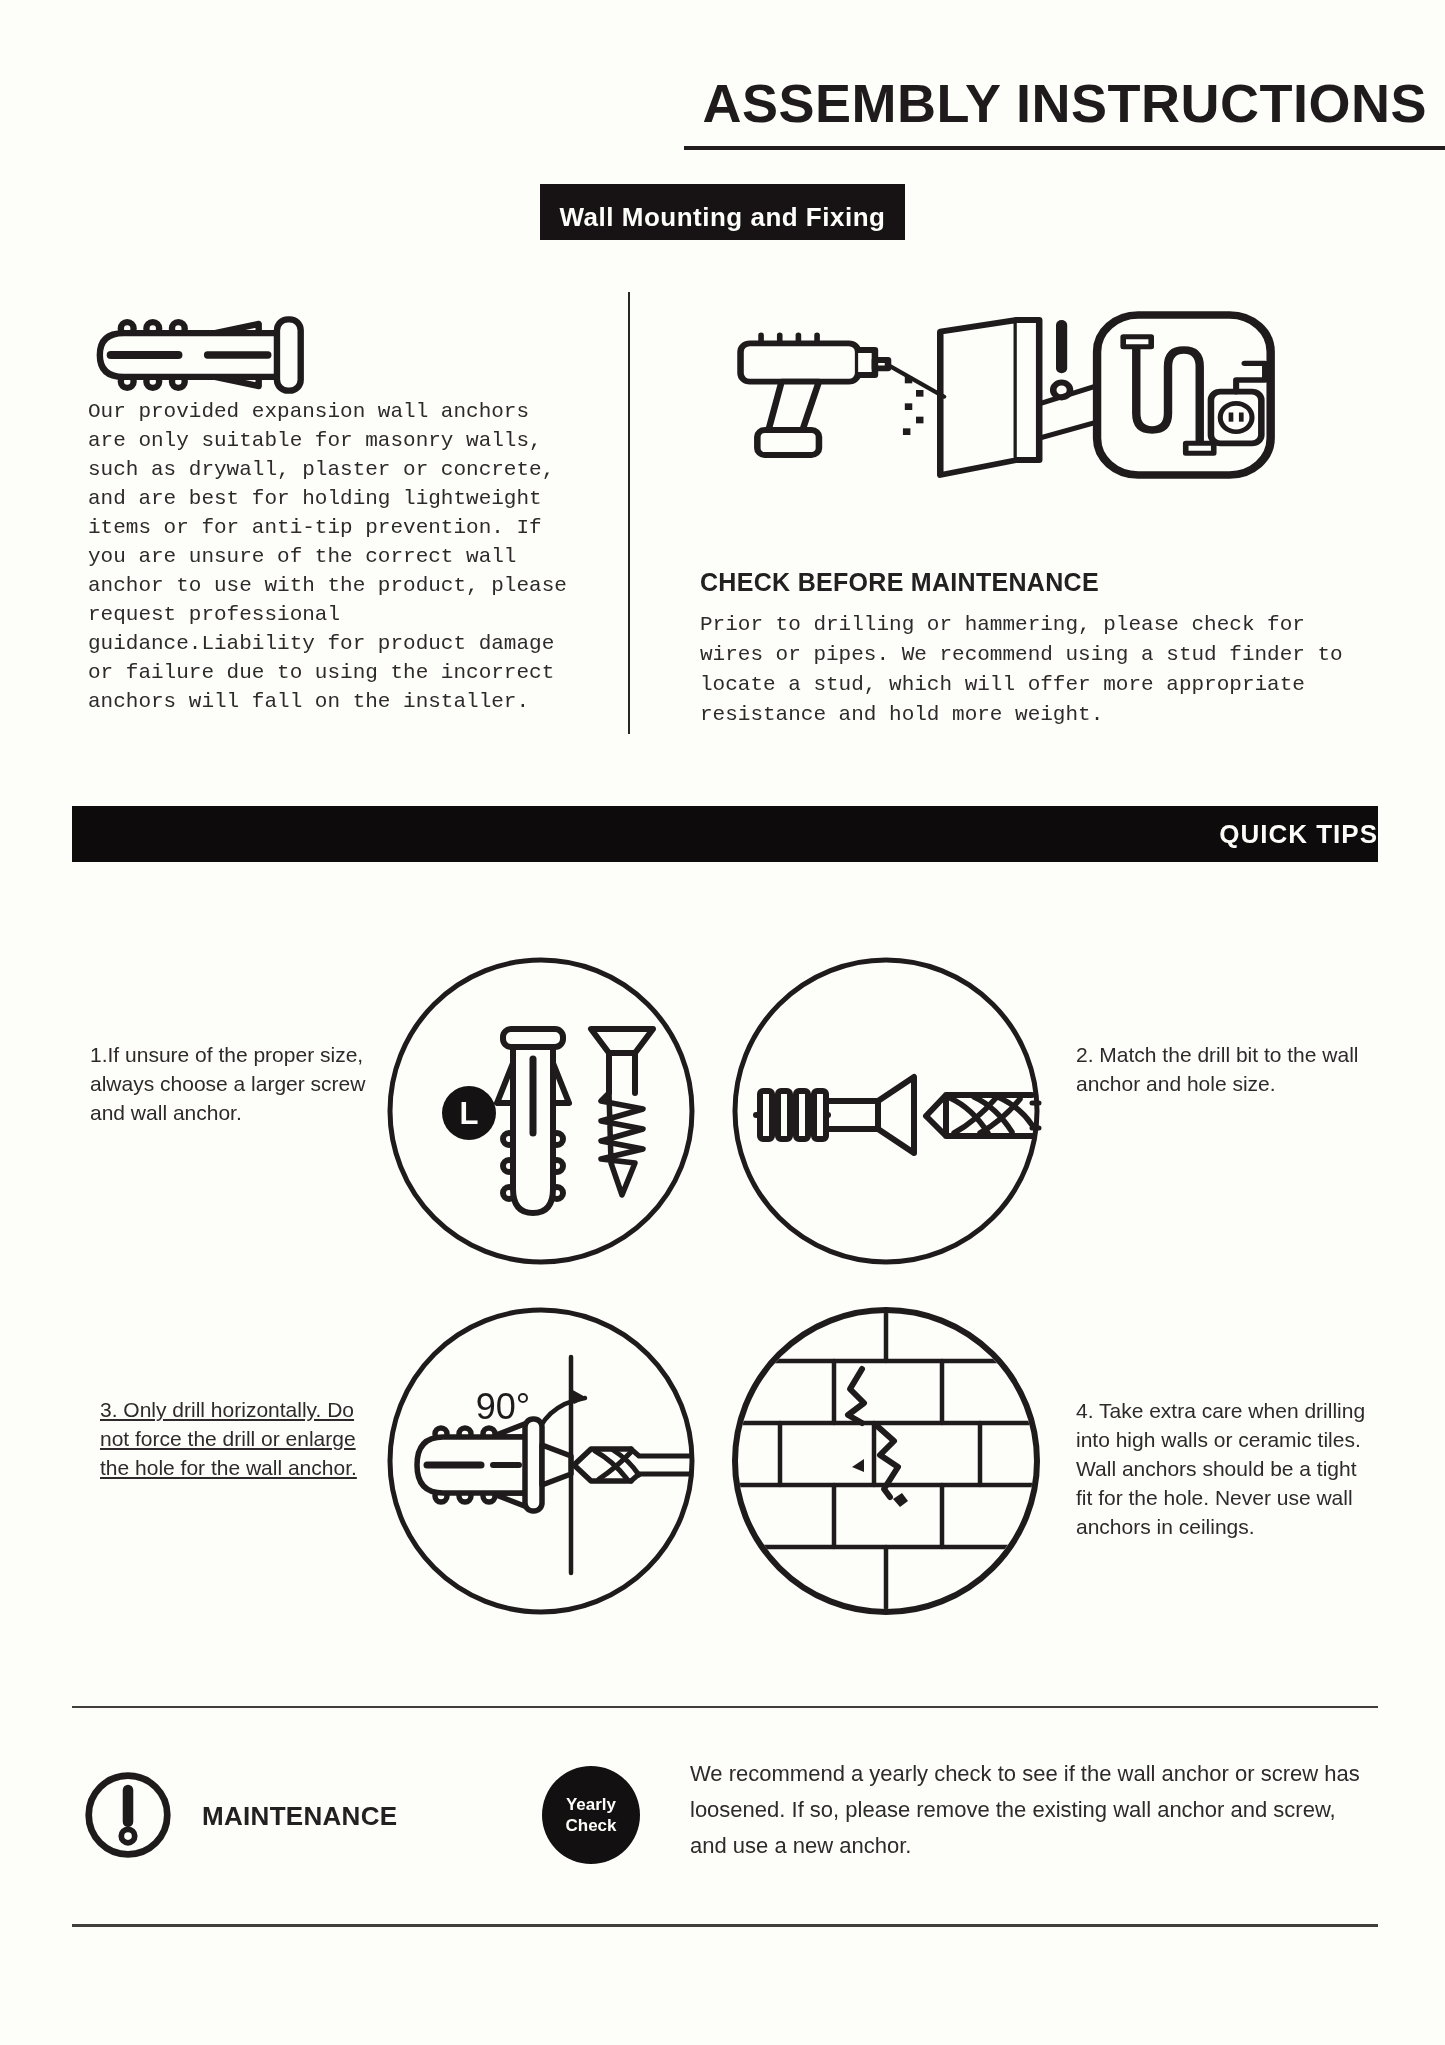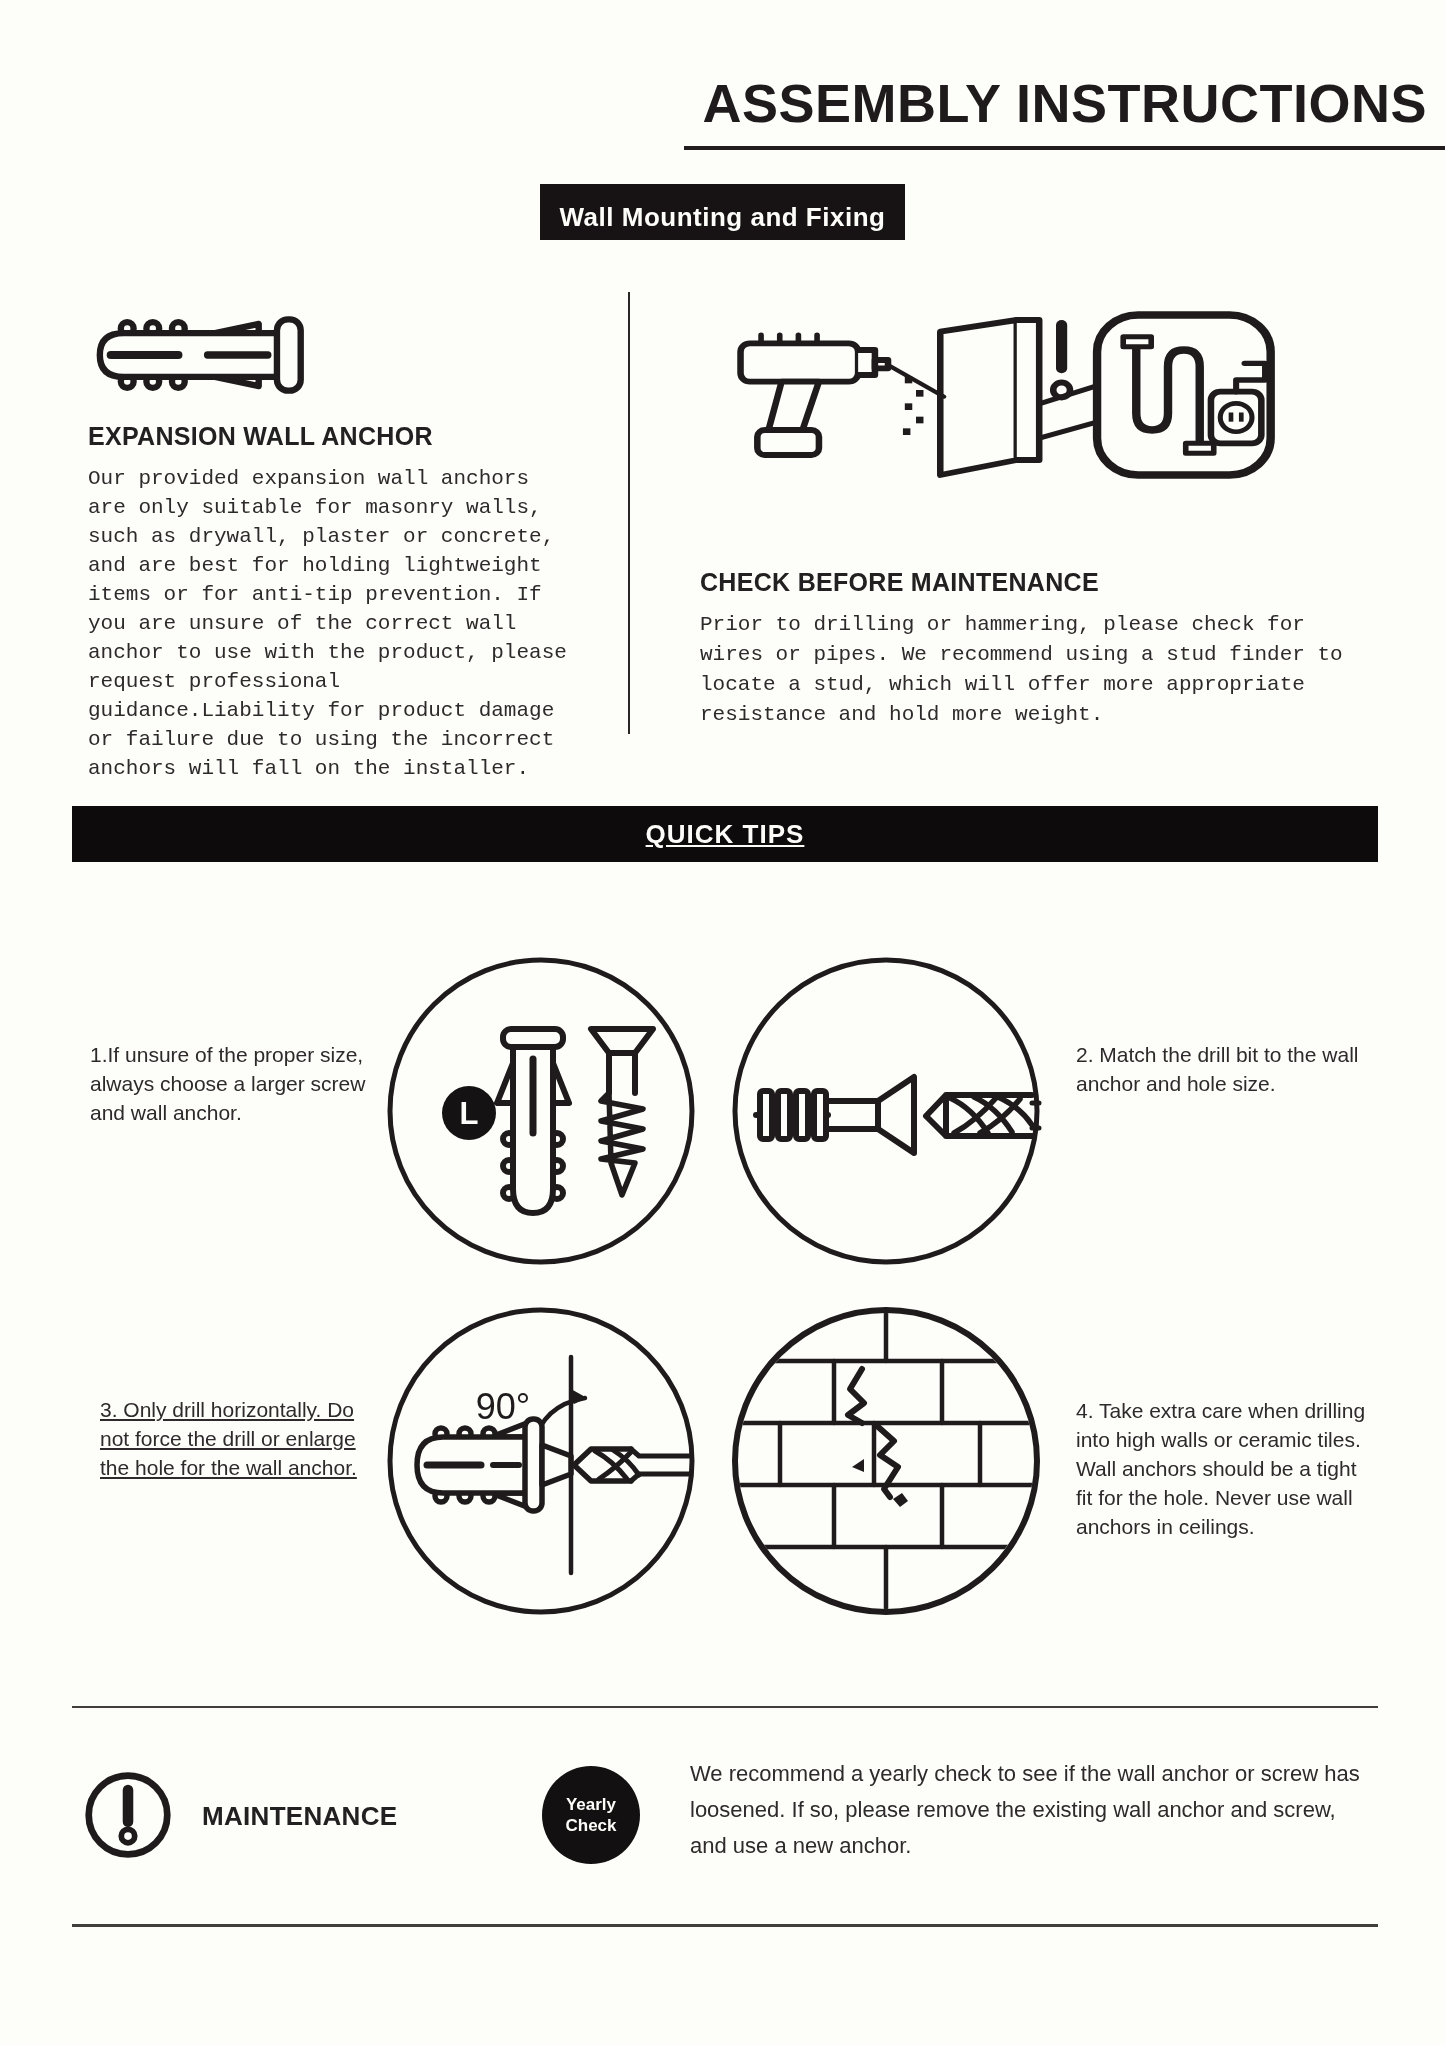--- a/index.html
+++ b/index.html
@@ -23,21 +23,21 @@
   .col-right{left:700px;top:292px;width:645px;}
   .col h2{margin:0;font-size:25px;font-weight:bold;letter-spacing:.3px;color:#232021;}
   .col p{margin:13px 0 0 0;font-size:21px;line-height:29px;color:#2e2a2b;font-family:Liberation Mono, monospace;}
   .col-left h2{margin-top:38px;}
   .col-right h2{margin-top:86px;}
   .col-right p{line-height:30px;}
   .vdivider{position:absolute;left:628px;top:292px;width:2px;height:442px;background:#2a2627;}
   .quick-tips-bar{
     position:absolute;left:72px;top:806px;width:1306px;height:56px;
     background:#0d0b0c;color:#fcfcf9;font-size:26px;font-weight:bold;letter-spacing:1px;
-    text-align:center;line-height:56px;text-decoration:underline;
+    text-align:right;line-height:56px;
   }
   .tip-text{position:absolute;font-size:21px;line-height:29px;color:#2e2a2b;}
   .tip-1{left:90px;top:1040px;width:282px;}
   .tip-2{left:1076px;top:1040px;width:312px;}
   .tip-3{left:100px;top:1395px;width:286px;text-decoration:underline;}
   .tip-4{left:1076px;top:1396px;width:302px;}
   .tip-circle{position:absolute;width:312px;height:312px;}
   .tc-1{left:385px;top:955px;}
   .tc-2{left:730px;top:955px;}
   .tc-3{left:385px;top:1305px;}
@@ -85,21 +85,20 @@
         <circle class="pp" cx="70" cy="75" r="7"></circle>
         <circle class="pp" cx="98" cy="75" r="7"></circle>
       <path class="pp" d="M208 22 H38 Q12 22 12 46 Q12 70 38 70 H208"></path>
       <path class="ln" d="M24 46 H98" stroke-width="9"></path>
       <path class="ln" d="M130 46 H196" stroke-width="8"></path>
       <rect class="pp" x="206" y="7" width="26" height="78" rx="12"></rect>
     </g>
   </svg>
   <section class="col col-left">
     <div style="height:84px"></div>
-    <h2>EXPANSION WALL ANCHOR</h2>
     <p>Our provided expansion wall anchors are only suitable for masonry walls, such as drywall, plaster or concrete, and are best for holding lightweight items or for anti-tip prevention. If you are unsure of the correct wall anchor to use with the product, please request professional guidance.Liability for product damage or failure due to using the incorrect anchors will fall on the installer.</p>
   </section>
 
   <div class="vdivider"></div>
 
   <svg class="icon-check" width="560" height="190" viewBox="0 0 600 228" preserveAspectRatio="none">
     <g stroke-width="7">
 
       <path class="ln" d="M236 168 L412 106" stroke-width="6"></path>
       <path class="ln" d="M258 198 L418 148" stroke-width="6"></path>

